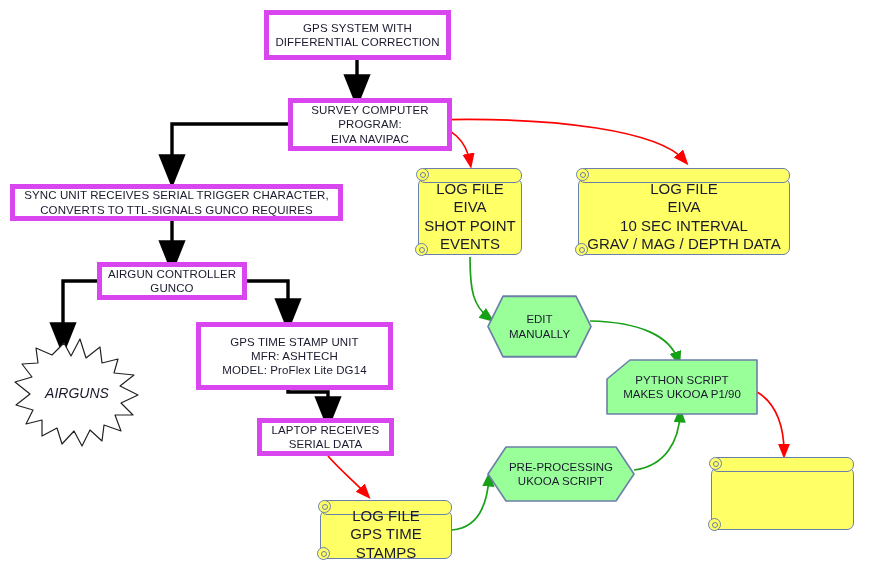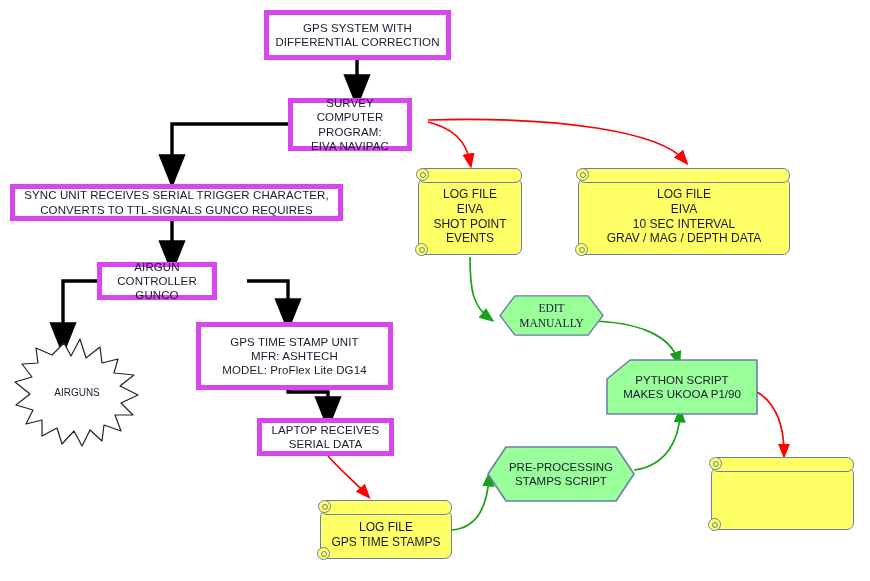--- a/index.html
+++ b/index.html
@@ -42,21 +42,21 @@
     background:#ffffff;
     border:5px solid #d946ef;
     font-size:11.5px;
     letter-spacing:.1px;
   }
 
   
   .docnode{
     background:transparent;
     border:0;
-    font-size:12px;
+    font-size:15px;
   }
   .docnode .docbody{
     position:absolute;
     left:0;top:0;
     width:100%;
     height:100%;
   }
   .docnode .sheet{
     position:absolute;
     left:2px;
@@ -118,21 +118,22 @@
     font-size:11.5px;
   }
   .pentnode .pentbg{
     position:absolute;left:0;top:0;width:100%;height:100%;
   }
   .pentnode .lbl{position:relative;z-index:3;}
 
   
   .burst{
     background:transparent;
-    font-size:10px;
+    font-size:14px;
+    font-style:italic;
   }
   .burst .burstbg{
     position:absolute;left:0;top:0;width:100%;height:100%;
   }
   .burst .lbl{position:relative;z-index:3;}
 </style>
 </head>
 <body>
 
 <div id="stage">
@@ -177,32 +178,32 @@
     <path d="M634,470 C666,466 679,440 680,414" stroke="#17a117" stroke-width="1.7" fill="none" marker-end="url(#ar-green)"></path>
 
     <path d="M757,392 C778,404 784,430 784,452" stroke="#ff0000" stroke-width="1.7" fill="none" marker-end="url(#ar-red)"></path>
   </svg>
 
   <div class="node proc" style="left:264px;top:10px;width:187px;height:50px;">
     <span class="lbl">GPS SYSTEM WITH
 DIFFERENTIAL CORRECTION</span>
   </div>
 
-  <div class="node proc" style="left:288px;top:98px;width:124px;height:53px;">
+  <div class="node proc" style="left:288px;top:98px;width:164px;height:53px;">
     <span class="lbl">SURVEY COMPUTER
 PROGRAM:
 EIVA NAVIPAC</span>
   </div>
 
   <div class="node proc" style="left:10px;top:184px;width:333px;height:37px;">
     <span class="lbl">SYNC UNIT RECEIVES SERIAL TRIGGER CHARACTER,
 CONVERTS TO TTL-SIGNALS GUNCO REQUIRES</span>
   </div>
 
-  <div class="node proc" style="left:97px;top:262px;width:120px;height:38px;">
+  <div class="node proc" style="left:97px;top:262px;width:150px;height:38px;">
     <span class="lbl">AIRGUN CONTROLLER
 GUNCO</span>
   </div>
 
   <div class="node burst" style="left:14px;top:337px;width:126px;height:113px;">
     <svg class="burstbg" viewBox="0 0 126 113" preserveAspectRatio="none">
       <polygon points="50,6 57,19 66,2 72,21 86,10 88,26 104,22 100,36 120,38 106,49
                        124,58 107,66 119,78 101,78 107,94 90,88 88,104 76,93 68,109
                        60,94 48,107 43,91 28,99 28,83 12,87 19,73 2,68 16,57
                        1,45 18,40 8,27 24,26 22,11 38,18" fill="#ffffff" stroke="#222222" stroke-width="1.2" stroke-linejoin="round"></polygon>
@@ -260,34 +261,34 @@
 
   <div class="node docnode" style="left:709px;top:456px;width:147px;height:76px;">
     <div class="docbody">
       <div class="sheet"></div>
       <div class="roll"></div>
       <div class="curl tl"></div>
       <div class="curl bl"></div>
     </div>
   </div>
 
-  <div class="node hexnode" style="left:499px;top:295px;width:105px;height:41px;font-family:Liberation Serif, serif;">
+  <div class="node hexnode" style="left:487px;top:295px;width:105px;height:63px;">
     <svg class="hexbg" viewBox="0 0 105 53" preserveAspectRatio="none">
       <polygon points="16,1 89,1 104,26.5 89,52 16,52 1,26.5" fill="#99ff99" stroke="#6b7fa8" stroke-width="1.6" stroke-linejoin="round"></polygon>
     </svg>
     <span class="lbl">EDIT
 MANUALLY</span>
   </div>
 
   <div class="node hexnode" style="left:487px;top:446px;width:148px;height:56px;">
     <svg class="hexbg" viewBox="0 0 148 56" preserveAspectRatio="none">
       <polygon points="19,1 129,1 147,28 129,55 19,55 1,28" fill="#99ff99" stroke="#6b7fa8" stroke-width="1.6" stroke-linejoin="round"></polygon>
     </svg>
     <span class="lbl">PRE-PROCESSING
-STAMPS SCRIPT</span>
+UKOOA SCRIPT</span>
   </div>
 
   <div class="node pentnode" style="left:606px;top:359px;width:152px;height:56px;">
     <svg class="pentbg" viewBox="0 0 152 56" preserveAspectRatio="none">
       <polygon points="24,1 151,1 151,55 1,55 1,20" fill="#99ff99" stroke="#6b7fa8" stroke-width="1.6" stroke-linejoin="round"></polygon>
     </svg>
     <span class="lbl">PYTHON SCRIPT
 MAKES UKOOA P1/90</span>
   </div>
 

